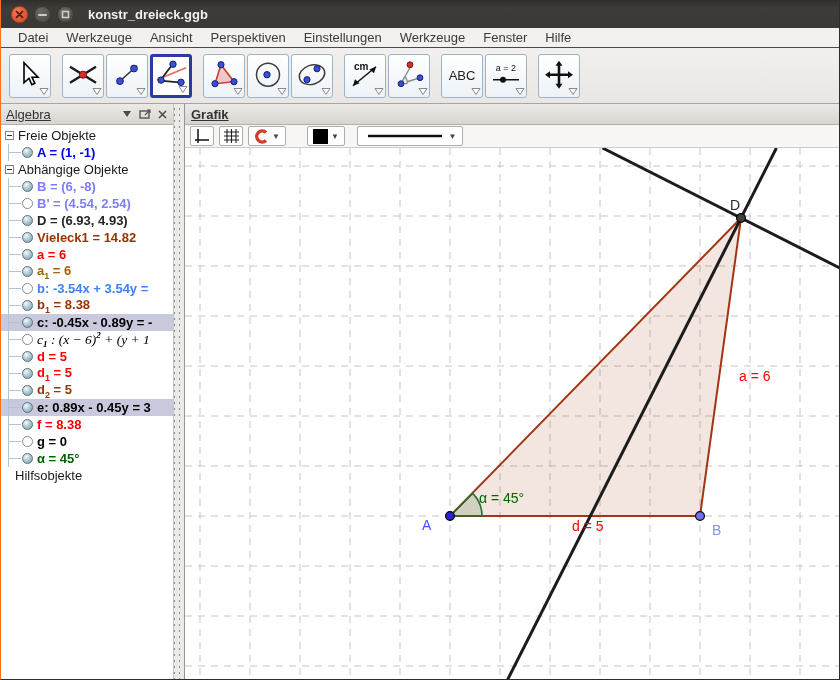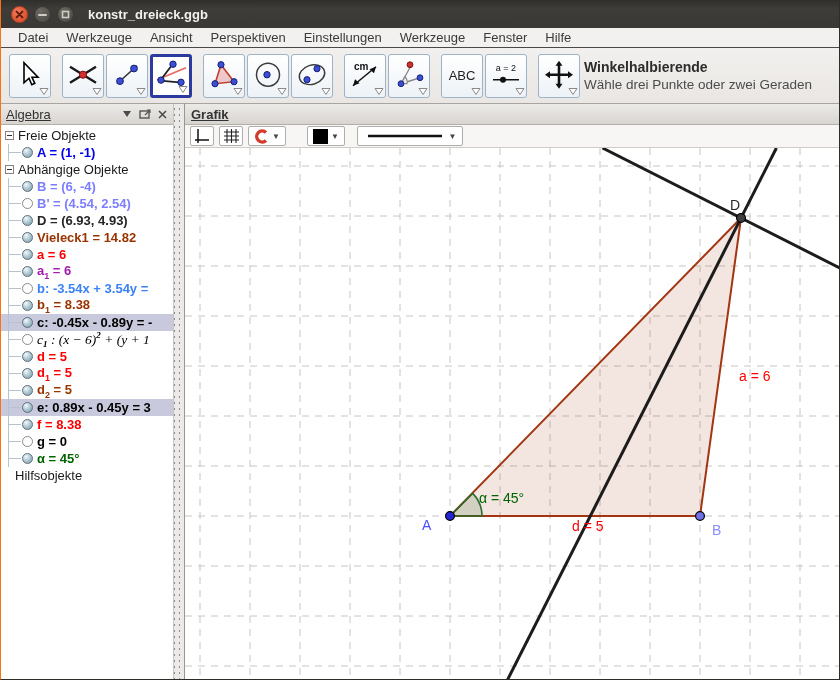--- a/index.html
+++ b/index.html
@@ -225,24 +225,20 @@
         <div class="tool-btn group-gap">
           <svg class="icon" width="32" height="32" viewBox="0 0 32 32">
             <path d="M16 5 L16 27 M5 16 L27 16" stroke="#111" stroke-width="2.6"></path>
             <path d="M16 2 L12.5 7 L19.5 7 Z M16 30 L12.5 25 L19.5 25 Z M2 16 L7 12.5 L7 19.5 Z M30 16 L25 12.5 L25 19.5 Z" fill="#111"></path>
           </svg>
           <svg class="dd" width="10" height="9" viewBox="0 0 10 9">
             <polygon points="1,1.5 9,1.5 5,7.5" fill="#fdfdfd" stroke="#8a8a8a"></polygon>
           </svg>
         </div>
       </div>
-    <div id="toolhelp">
-      <div id="toolhelp-title">Winkelhalbierende</div>
-      <div id="toolhelp-sub">Wähle drei Punkte oder zwei Geraden</div>
-    </div>
   </div>
 
   <div id="algebra-panel">
     <div class="panel-header" id="algebra-header">
       <span>Algebra</span>
       <span class="spacer"></span>
       <span class="hdr-ico">
         <svg width="8" height="6" viewBox="0 0 8 6">
             <polygon points="0,0 8,0 4,6" fill="#4a4a4a"></polygon>
           </svg>
@@ -269,21 +265,21 @@
           <span class="marble filled"></span>
           <span class="alg-text" style="color: rgb(0, 0, 238);"><span>A = (1, -1)</span></span>
         </div>
         <div class="alg-row alg-group">
           <span class="minusbox"></span>
           <span class="" style="color: rgb(26, 26, 26);"><span>Abhängige Objekte</span></span>
         </div>
         <div class="alg-row">
           <span class="conn"></span>
           <span class="marble filled"></span>
-          <span class="alg-text" style="color: rgb(125, 125, 255);"><span>B = (6, -4)</span></span>
+          <span class="alg-text" style="color: rgb(125, 125, 255);"><span>B = (6, -8)</span></span>
         </div>
         <div class="alg-row">
           <span class="conn"></span>
           <span class="marble empty"></span>
           <span class="alg-text" style="color: rgb(125, 125, 255);"><span>B' = (4.54, 2.54)</span></span>
         </div>
         <div class="alg-row">
           <span class="conn"></span>
           <span class="marble filled"></span>
           <span class="alg-text" style="color: rgb(37, 37, 37);"><span>D = (6.93, 4.93)</span></span>
@@ -294,21 +290,21 @@
           <span class="alg-text" style="color: rgb(153, 51, 0);"><span>Vieleck1 = 14.82</span></span>
         </div>
         <div class="alg-row">
           <span class="conn"></span>
           <span class="marble filled"></span>
           <span class="alg-text" style="color: rgb(255, 0, 0);"><span>a = 6</span></span>
         </div>
         <div class="alg-row">
           <span class="conn"></span>
           <span class="marble filled"></span>
-          <span class="alg-text" style="color: #a21caf;"><span>a</span><sub>1</sub><span> = 6</span></span>
+          <span class="alg-text" style="color: #a16207;"><span>a</span><sub>1</sub><span> = 6</span></span>
         </div>
         <div class="alg-row">
           <span class="conn"></span>
           <span class="marble empty"></span>
           <span class="alg-text" style="color: #3b82f6;"><span>b: -3.54x + 3.54y =</span></span>
         </div>
         <div class="alg-row">
           <span class="conn"></span>
           <span class="marble filled"></span>
           <span class="alg-text" style="color: rgb(153, 51, 0);"><span>b</span><sub>1</sub><span> = 8.38</span></span>

